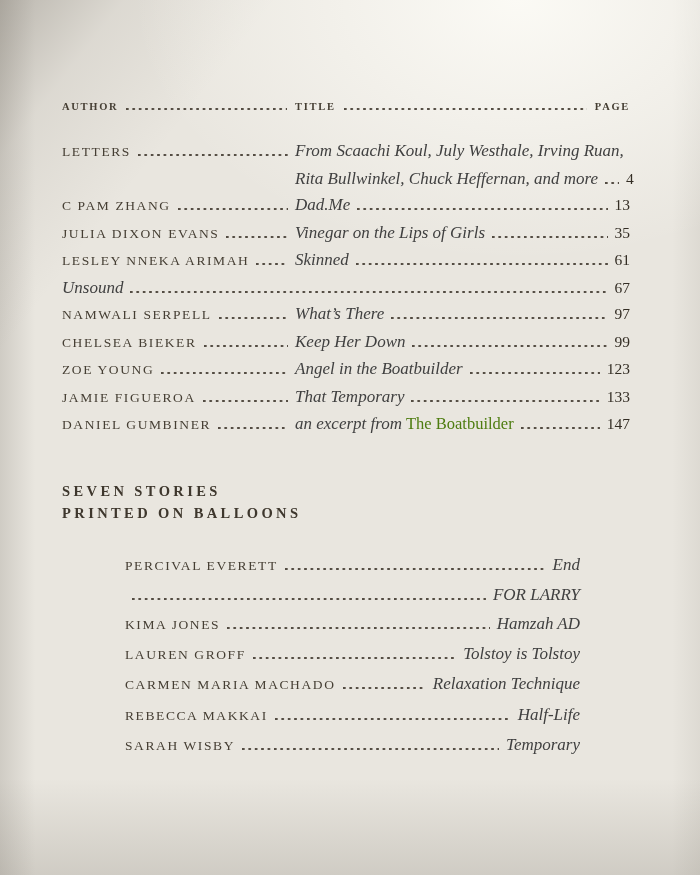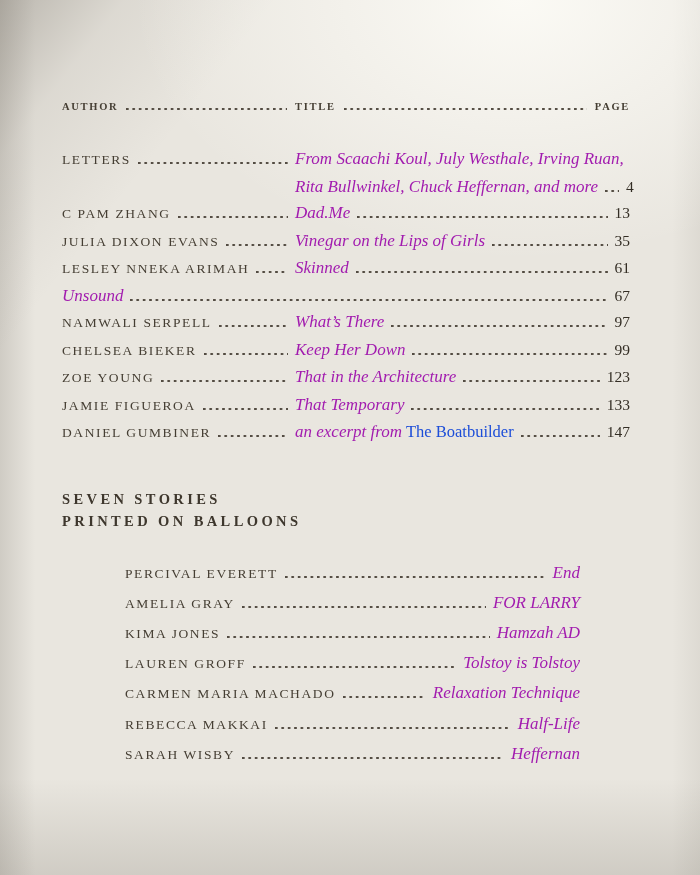--- a/index.html
+++ b/index.html
@@ -55,21 +55,21 @@
     min-width: 14px;
     margin: 0 7px;
     background-image: radial-gradient(circle at 1.3px 1px, rgba(62,54,44,0.88) 1.05px, rgba(62,54,44,0) 1.5px);
     background-size: 6.4px 2px;
     background-repeat: repeat-x;
     background-position: left bottom;
   }
   .header-row .leader { height: 2px; margin: 0 8px; }
   
   .toc {
-    margin-top: 34px;
+    margin-top: 26px;
   }
   .toc-row {
     display: flex;
     align-items: baseline;
     line-height: 26.5px;
     white-space: nowrap;
   }
   .author-cell {
     width: 233px;
     flex: 0 0 233px;
@@ -83,26 +83,26 @@
   }
   .title-cell {
     flex: 1 1 auto;
     display: flex;
     align-items: baseline;
     min-width: 0;
   }
   .title {
     font-style: italic;
     font-size: 17px;
-    color: #a21caf;
+    color: #404040;
   }
   .title-roman {
     font-style: normal;
     font-size: 16.5px;
-    color: #1d4ed8;
+    color: #4d7c0f;
     margin-left: 4px;
   }
   .pagenum {
     font-size: 15.5px;
     color: #332d24;
   }
   
   .section-heading {
     margin-top: 41px;
     font-size: 14.5px;
@@ -230,21 +230,21 @@
       <span class="leader"></span>
       <span class="pagenum">99</span>
     </span>
   </div>
       <div class="toc-row">
     <span class="author-cell">
       <span class="author">ZOE YOUNG</span>
       <span class="leader"></span>
     </span>
     <span class="title-cell">
-      <span class="title">That in the Architecture</span>
+      <span class="title">Angel in the Boatbuilder</span>
 
       <span class="leader"></span>
       <span class="pagenum">123</span>
     </span>
   </div>
       <div class="toc-row">
     <span class="author-cell">
       <span class="author">JAMIE FIGUEROA</span>
       <span class="leader"></span>
     </span>
@@ -274,21 +274,20 @@
     <div>PRINTED ON BALLOONS</div>
   </div>
 
   <div class="balloons">
       <div class="balloon-row">
     <span class="author">PERCIVAL EVERETT</span>
     <span class="leader"></span>
     <span class="title">End</span>
   </div>
       <div class="balloon-row">
-    <span class="author">AMELIA GRAY</span>
     <span class="leader"></span>
     <span class="title">FOR LARRY</span>
   </div>
       <div class="balloon-row">
     <span class="author">KIMA JONES</span>
     <span class="leader"></span>
     <span class="title">Hamzah AD</span>
   </div>
       <div class="balloon-row">
     <span class="author">LAUREN GROFF</span>
@@ -301,17 +300,17 @@
     <span class="title">Relaxation Technique</span>
   </div>
       <div class="balloon-row">
     <span class="author">REBECCA MAKKAI</span>
     <span class="leader"></span>
     <span class="title">Half-Life</span>
   </div>
       <div class="balloon-row">
     <span class="author">SARAH WISBY</span>
     <span class="leader"></span>
-    <span class="title">Heffernan</span>
+    <span class="title">Temporary</span>
   </div>
     </div>
 
 </div>
 
 </body></html>

